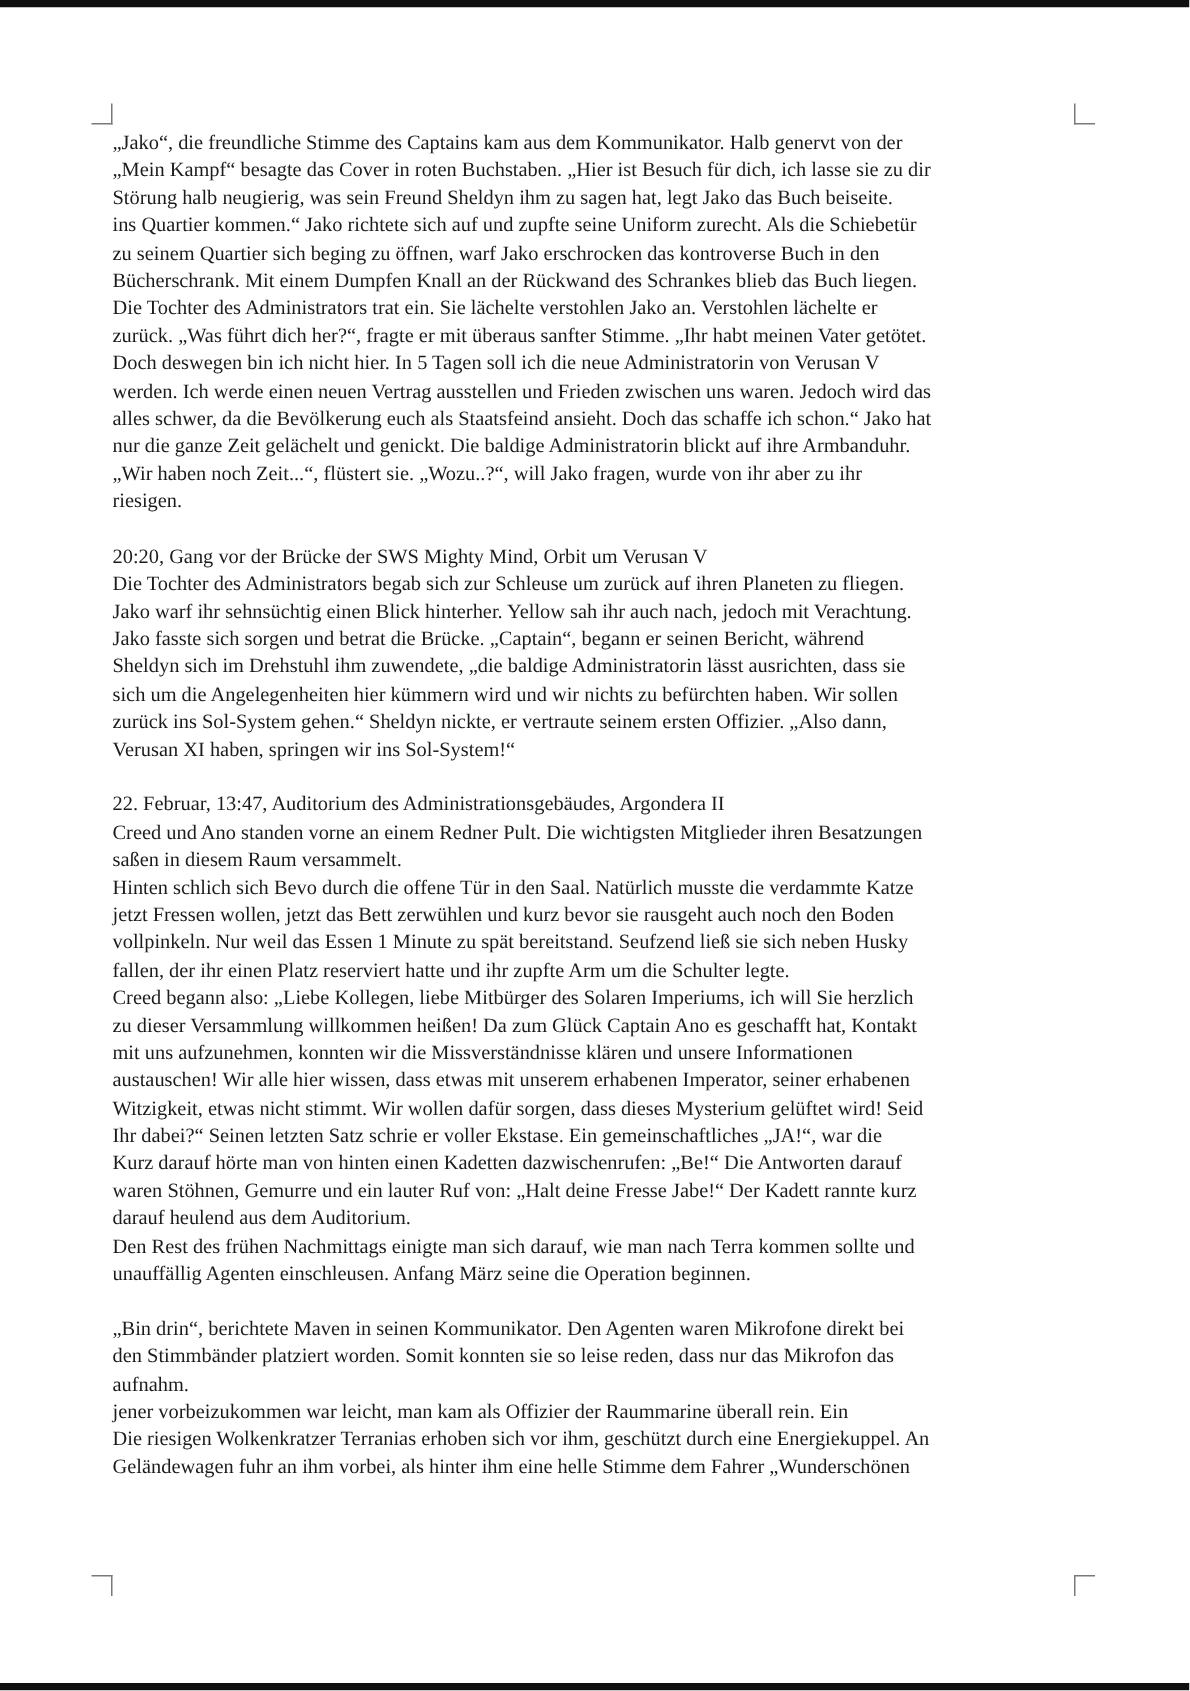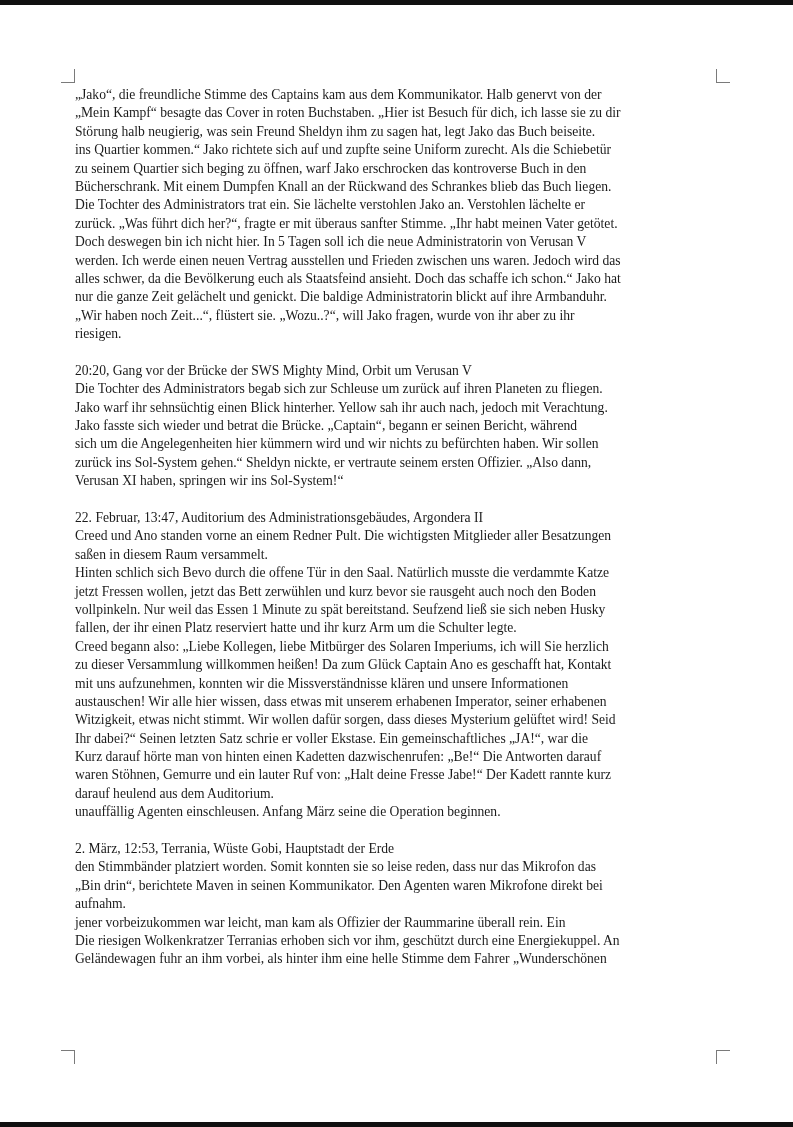--- a/index.html
+++ b/index.html
@@ -58,50 +58,51 @@
           <div class="line">alles schwer, da die Bevölkerung euch als Staatsfeind ansieht. Doch das schaffe ich schon.“ Jako hat</div>
           <div class="line">nur die ganze Zeit gelächelt und genickt. Die baldige Administratorin blickt auf ihre Armbanduhr.</div>
           <div class="line">„Wir haben noch Zeit...“, flüstert sie. „Wozu..?“, will Jako fragen, wurde von ihr aber zu ihr</div>
           <div class="line">riesigen.</div>
         </div>
         <div class="blank-line"></div>
         <div>
           <div class="line">20:20, Gang vor der Brücke der SWS Mighty Mind, Orbit um Verusan V</div>
           <div class="line">Die Tochter des Administrators begab sich zur Schleuse um zurück auf ihren Planeten zu fliegen.</div>
           <div class="line">Jako warf ihr sehnsüchtig einen Blick hinterher. Yellow sah ihr auch nach, jedoch mit Verachtung.</div>
-          <div class="line">Jako fasste sich wieder und betrat die Brücke. „Captain“, begann er seinen Bericht, während</div>
+          <div class="line">Jako fasste sich sorgen und betrat die Brücke. „Captain“, begann er seinen Bericht, während</div>
+          <div class="line">Sheldyn sich im Drehstuhl ihm zuwendete, „die baldige Administratorin lässt ausrichten, dass sie</div>
           <div class="line">sich um die Angelegenheiten hier kümmern wird und wir nichts zu befürchten haben. Wir sollen</div>
           <div class="line">zurück ins Sol-System gehen.“ Sheldyn nickte, er vertraute seinem ersten Offizier. „Also dann,</div>
           <div class="line">Verusan XI haben, springen wir ins Sol-System!“</div>
         </div>
         <div class="blank-line"></div>
         <div>
           <div class="line">22. Februar, 13:47, Auditorium des Administrationsgebäudes, Argondera II</div>
-          <div class="line">Creed und Ano standen vorne an einem Redner Pult. Die wichtigsten Mitglieder aller Besatzungen</div>
+          <div class="line">Creed und Ano standen vorne an einem Redner Pult. Die wichtigsten Mitglieder ihren Besatzungen</div>
           <div class="line">saßen in diesem Raum versammelt.</div>
           <div class="line">Hinten schlich sich Bevo durch die offene Tür in den Saal. Natürlich musste die verdammte Katze</div>
           <div class="line">jetzt Fressen wollen, jetzt das Bett zerwühlen und kurz bevor sie rausgeht auch noch den Boden</div>
           <div class="line">vollpinkeln. Nur weil das Essen 1 Minute zu spät bereitstand. Seufzend ließ sie sich neben Husky</div>
-          <div class="line">fallen, der ihr einen Platz reserviert hatte und ihr kurz Arm um die Schulter legte.</div>
+          <div class="line">fallen, der ihr einen Platz reserviert hatte und ihr zupfte Arm um die Schulter legte.</div>
           <div class="line">Creed begann also: „Liebe Kollegen, liebe Mitbürger des Solaren Imperiums, ich will Sie herzlich</div>
           <div class="line">zu dieser Versammlung willkommen heißen! Da zum Glück Captain Ano es geschafft hat, Kontakt</div>
           <div class="line">mit uns aufzunehmen, konnten wir die Missverständnisse klären und unsere Informationen</div>
           <div class="line">austauschen! Wir alle hier wissen, dass etwas mit unserem erhabenen Imperator, seiner erhabenen</div>
           <div class="line">Witzigkeit, etwas nicht stimmt. Wir wollen dafür sorgen, dass dieses Mysterium gelüftet wird! Seid</div>
           <div class="line">Ihr dabei?“ Seinen letzten Satz schrie er voller Ekstase. Ein gemeinschaftliches „JA!“, war die</div>
           <div class="line">Kurz darauf hörte man von hinten einen Kadetten dazwischenrufen: „Be!“ Die Antworten darauf</div>
           <div class="line">waren Stöhnen, Gemurre und ein lauter Ruf von: „Halt deine Fresse Jabe!“ Der Kadett rannte kurz</div>
           <div class="line">darauf heulend aus dem Auditorium.</div>
+          <div class="line">Den Rest des frühen Nachmittags einigte man sich darauf, wie man nach Terra kommen sollte und</div>
           <div class="line">unauffällig Agenten einschleusen. Anfang März seine die Operation beginnen.</div>
         </div>
         <div class="blank-line"></div>
         <div>
-          <div class="line">2. März, 12:53, Terrania, Wüste Gobi, Hauptstadt der Erde</div>
+          <div class="line">„Bin drin“, berichtete Maven in seinen Kommunikator. Den Agenten waren Mikrofone direkt bei</div>
           <div class="line">den Stimmbänder platziert worden. Somit konnten sie so leise reden, dass nur das Mikrofon das</div>
-          <div class="line">„Bin drin“, berichtete Maven in seinen Kommunikator. Den Agenten waren Mikrofone direkt bei</div>
           <div class="line">aufnahm.</div>
           <div class="line">jener vorbeizukommen war leicht, man kam als Offizier der Raummarine überall rein. Ein</div>
           <div class="line">Die riesigen Wolkenkratzer Terranias erhoben sich vor ihm, geschützt durch eine Energiekuppel. An</div>
           <div class="line">Geländewagen fuhr an ihm vorbei, als hinter ihm eine helle Stimme dem Fahrer „Wunderschönen</div>
         </div>
       </div>
   </div>
 
   <div class="letterbox bottom"></div>
 </div>

